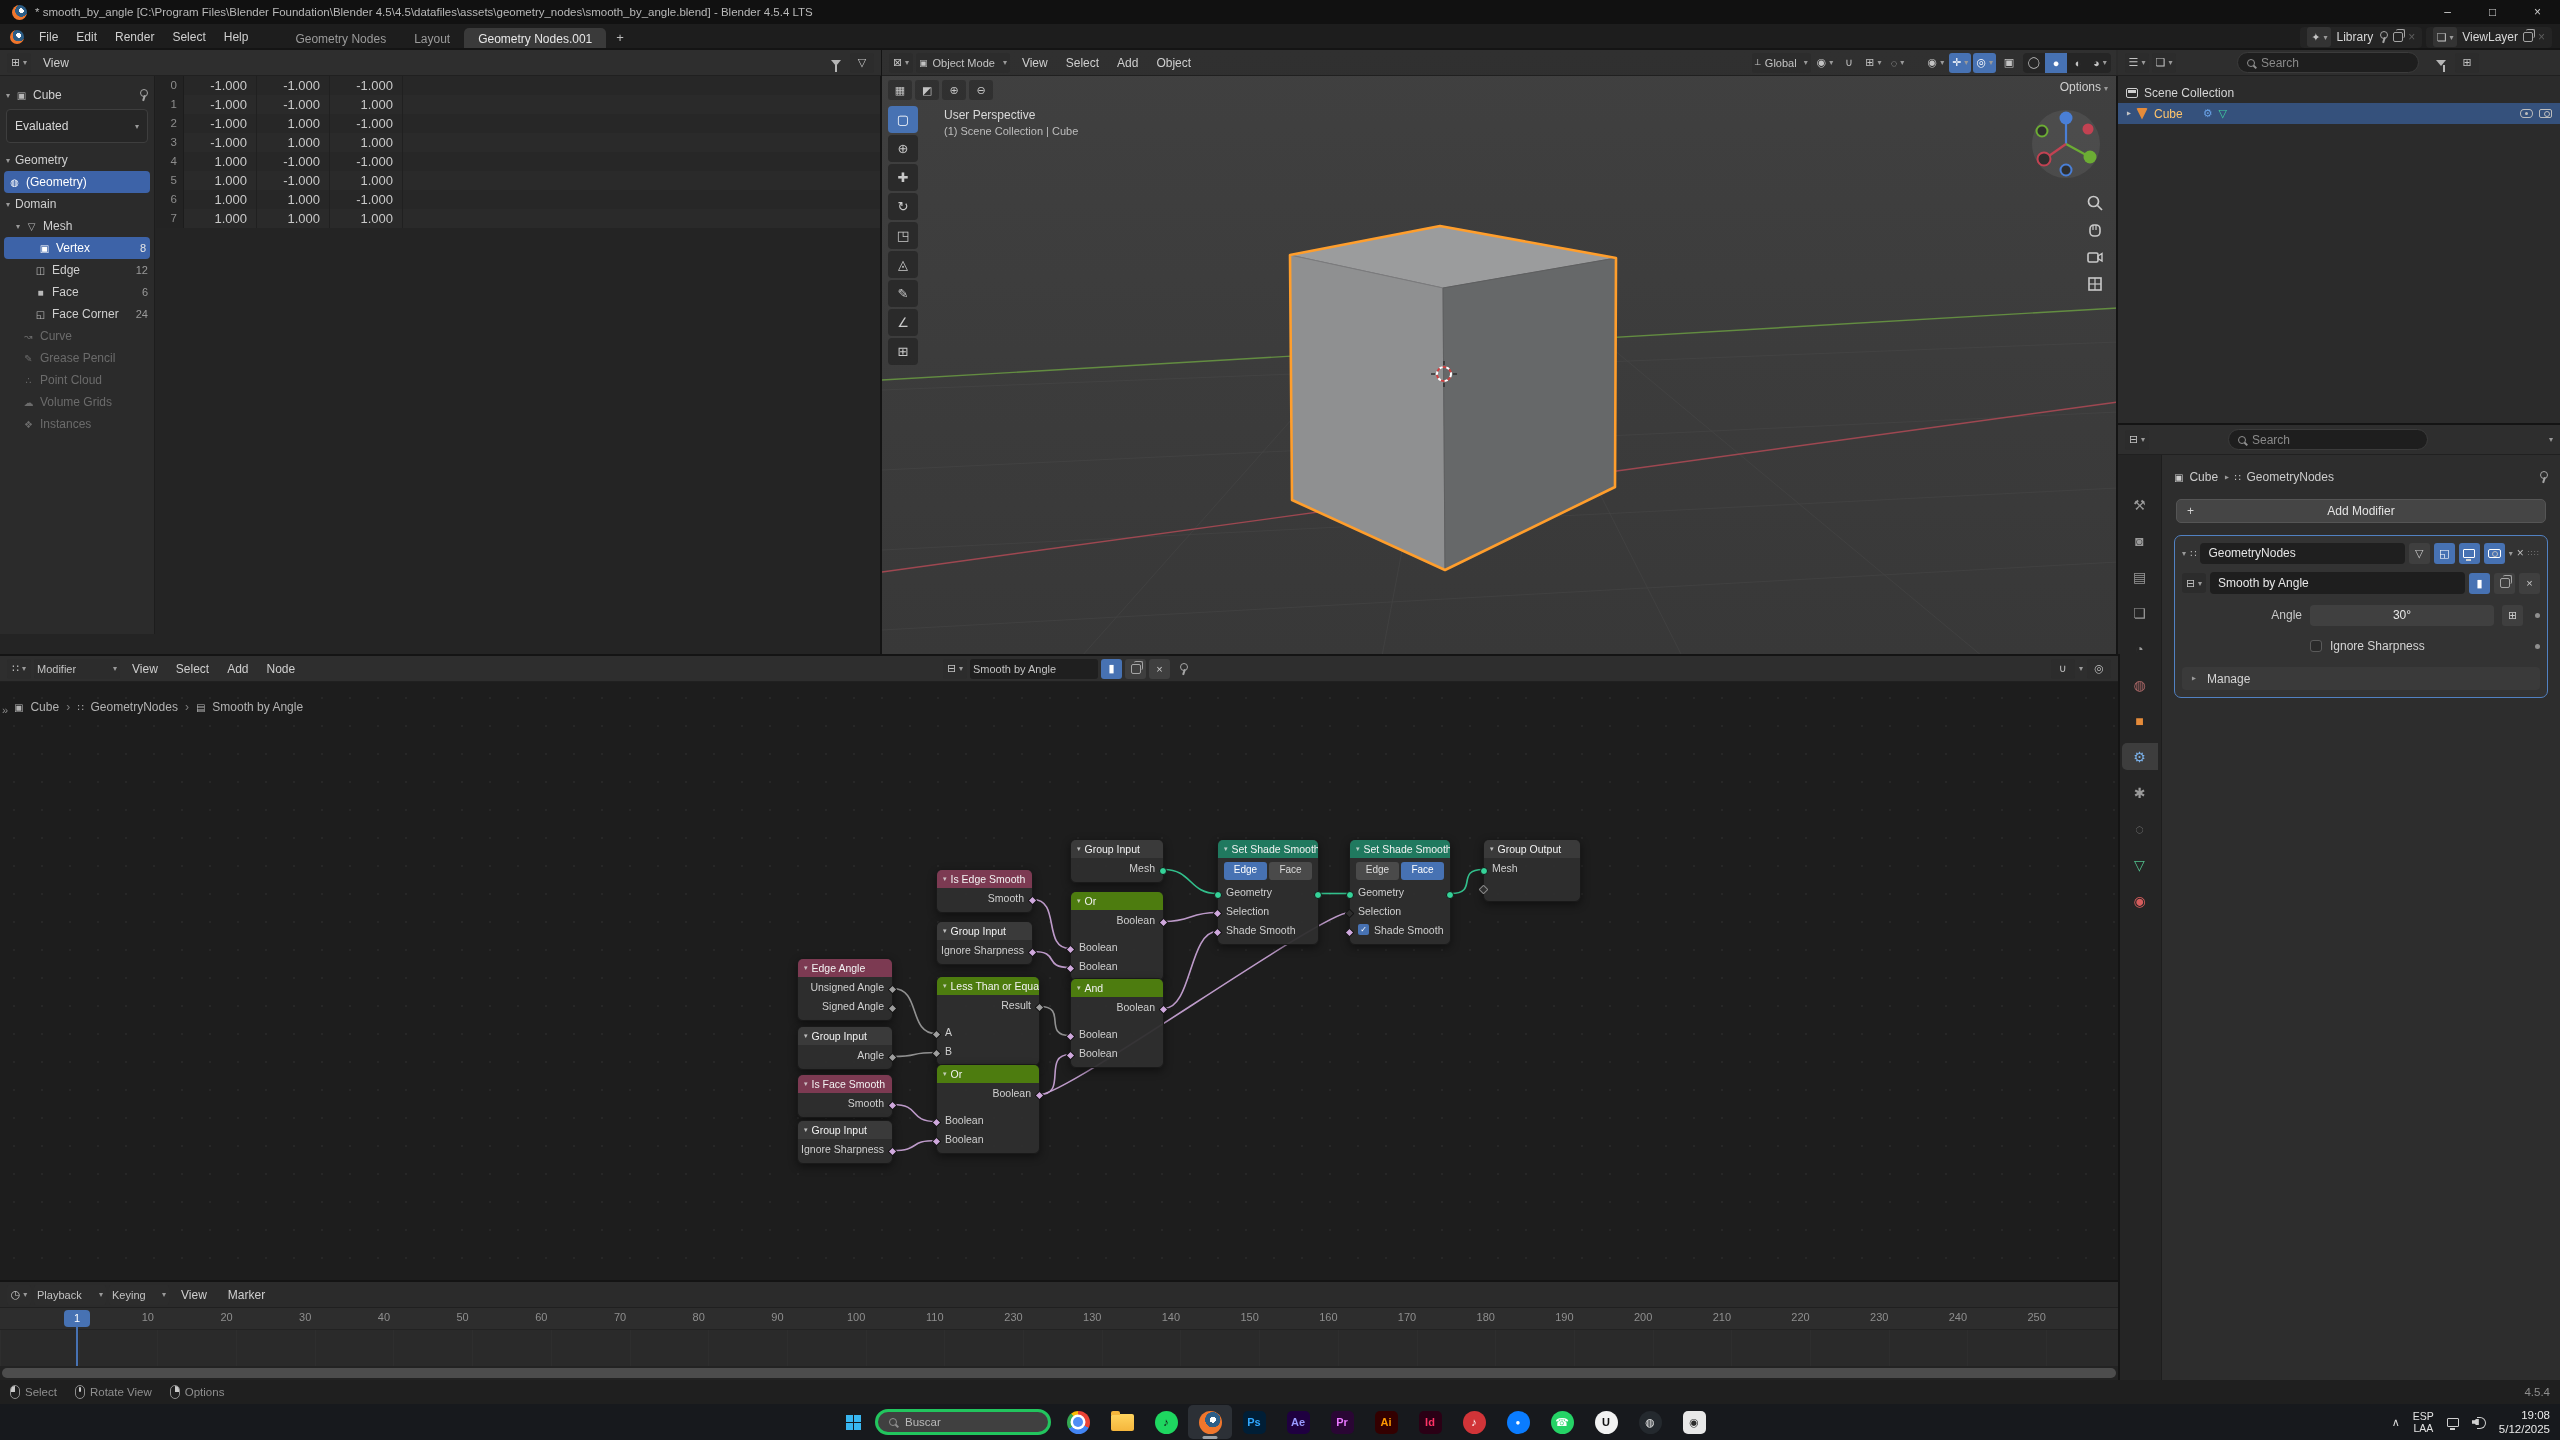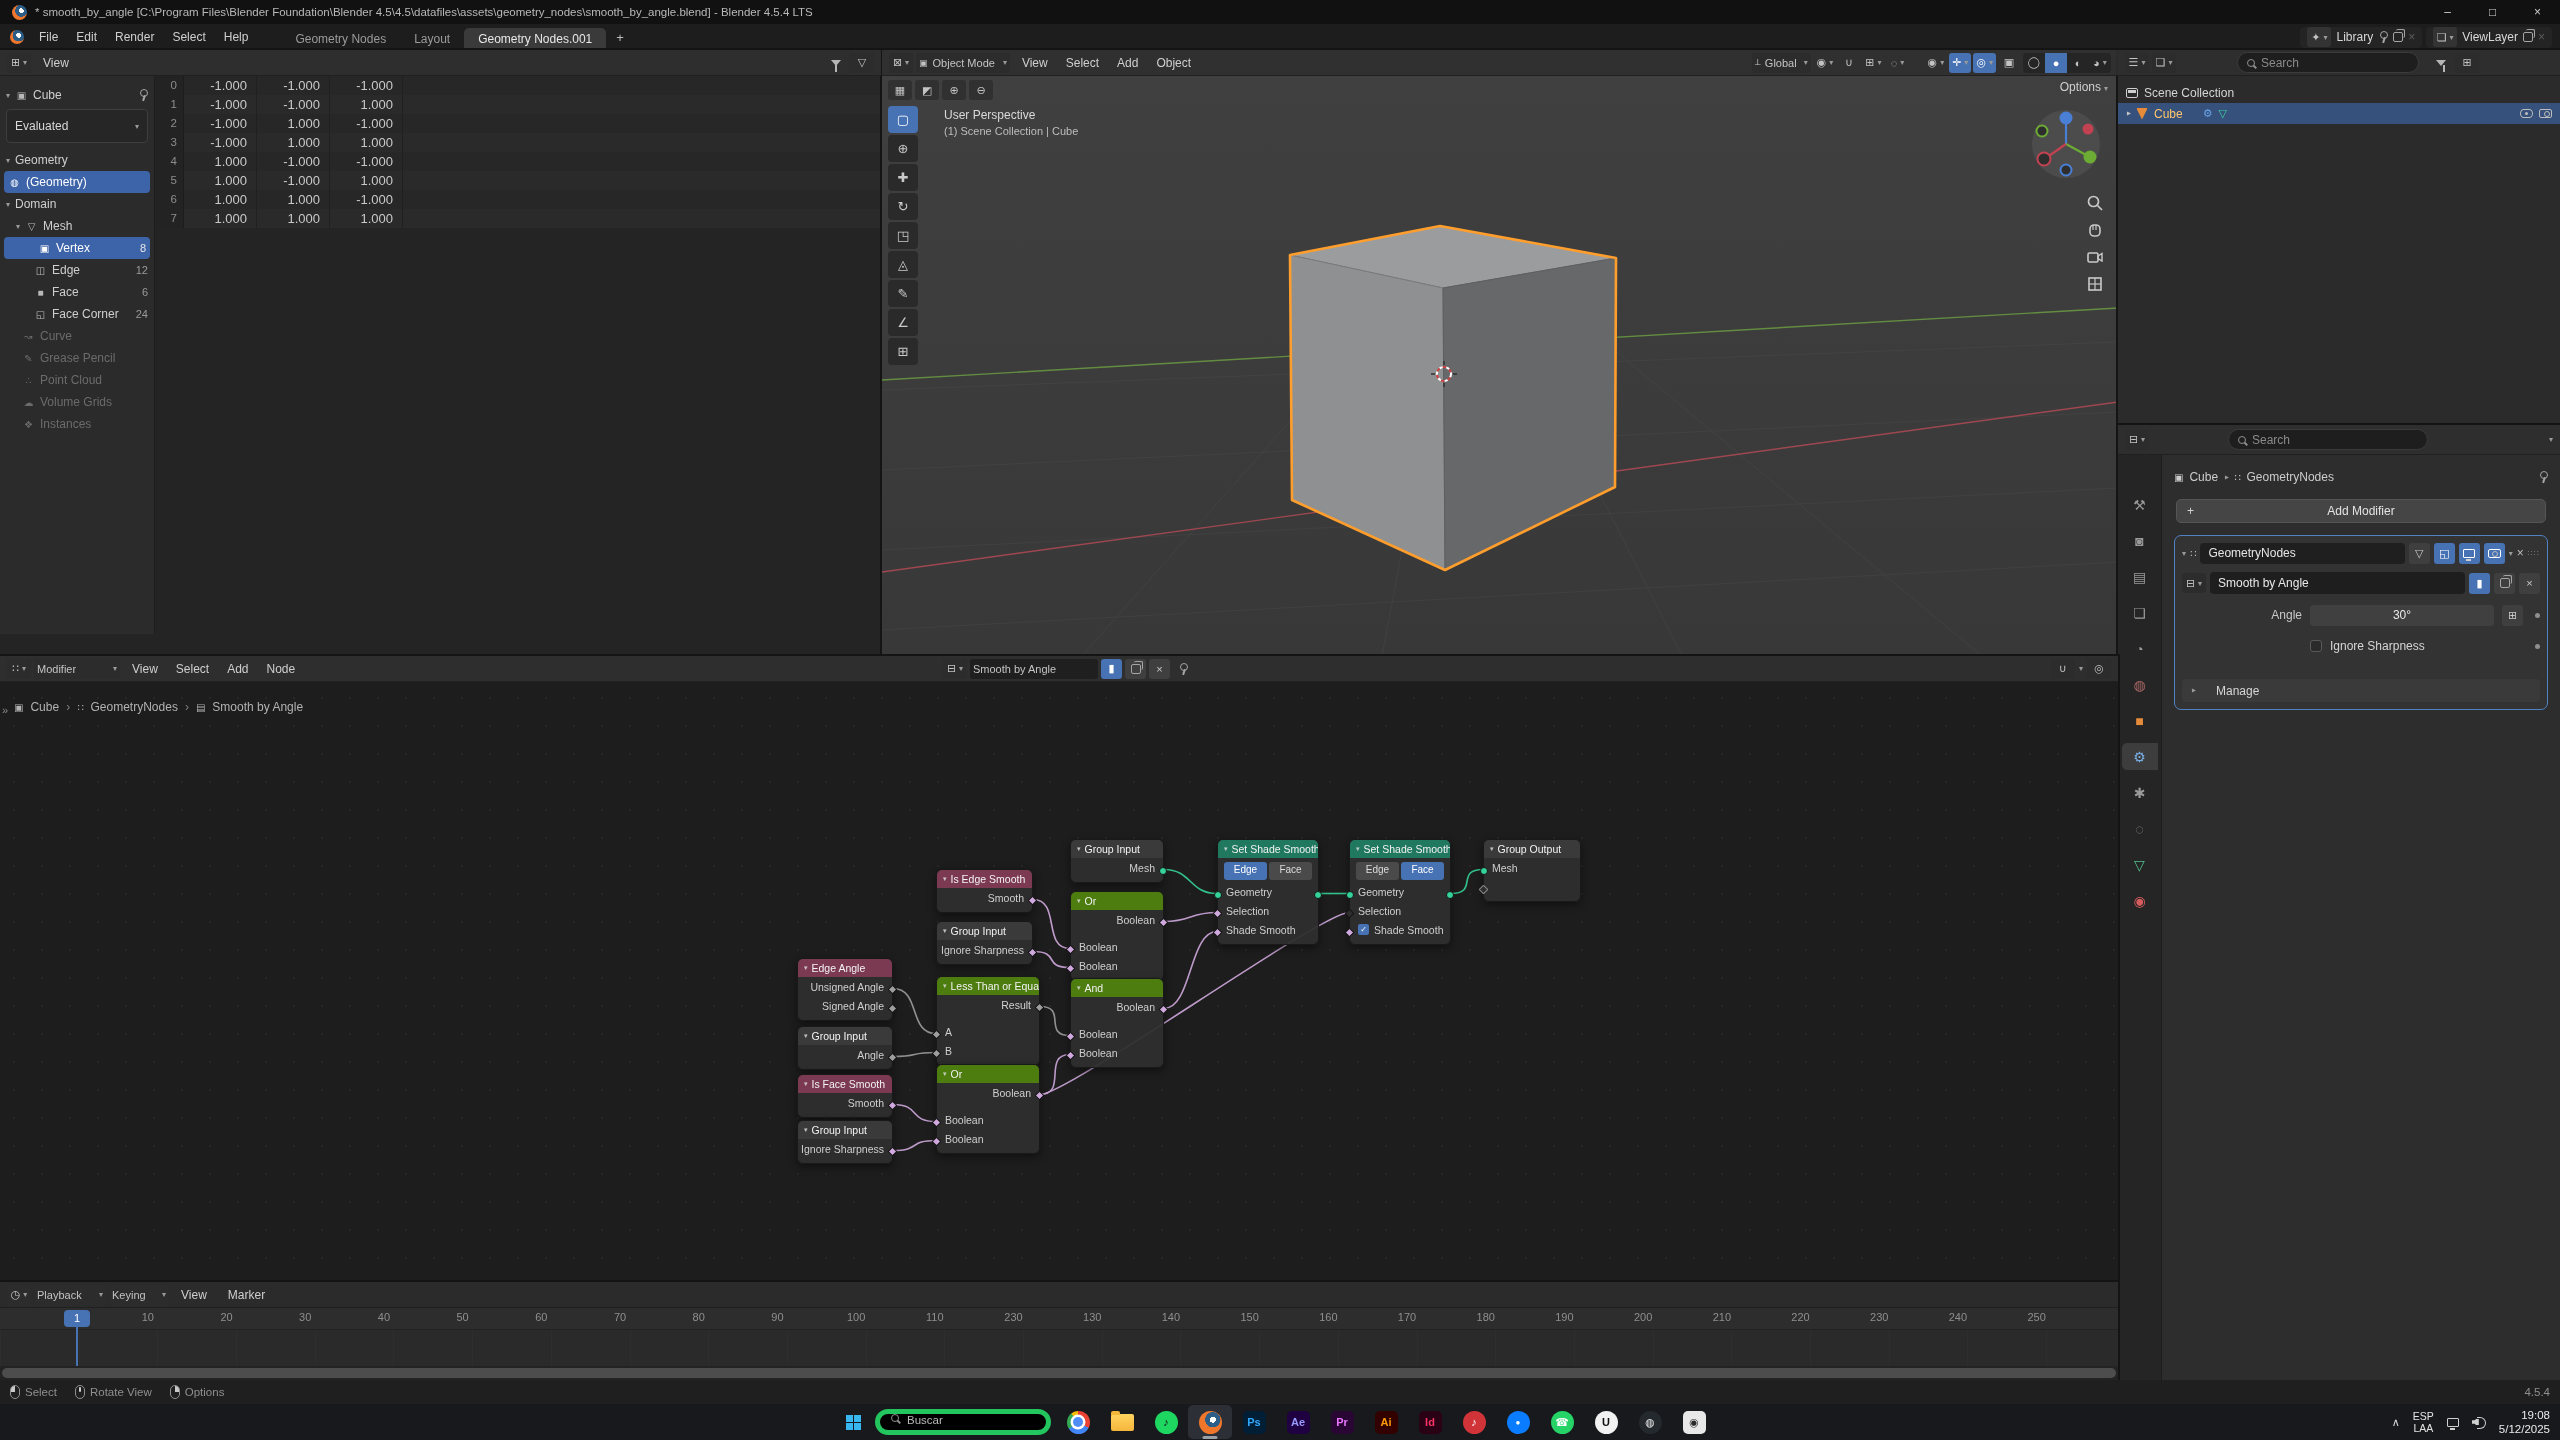--- a/index.html
+++ b/index.html
@@ -145,22 +145,22 @@
   .mini.blue { background:#4772b3; color:#fff; }
   .mod-row2 { display:flex; align-items:center; gap:4px; height:26px; margin-top:5px; }
   .ng-field { flex:1; height:22px; background:#1e1e1e; border-radius:4px; display:flex; align-items:center;
     padding:0 8px; color:#e8e8e8; }
   .prop-line { display:flex; align-items:center; gap:8px; height:24px; margin-top:7px; }
   .prop-label { width:120px; text-align:right; color:#c9c9c9; }
   .val-field { flex:1; height:21px; background:#404040; border-radius:4px; display:flex; align-items:center;
     justify-content:center; color:#e8e8e8; }
   .chk { width:12px; height:12px; background:#2a2a2a; border:1px solid #5a5a5a; border-radius:3px; }
   .dot-dec { width:5px; height:5px; border-radius:50%; background:#8f8f8f; margin-left:4px; }
-  .subpanel { margin-top:21px; height:23px; background:#3a3a3a; border-radius:4px; display:flex; align-items:center;
-    gap:21px; padding:0 9px; color:#d5d5d5; }
+  .subpanel { margin-top:9px; height:23px; background:#3a3a3a; border-radius:4px; display:flex; align-items:center;
+    gap:12px; padding:0 9px; color:#d5d5d5; }
 
   
   #node-editor { left:0; top:656px; width:2118px; height:626px; background:#1d1d1d;
     background-image:radial-gradient(#272727 1px, transparent 1px); background-size:28px 28px; }
   #ne-crumb { position:absolute; left:14px; top:44px; display:flex; align-items:center; gap:7px; color:#b2b2b2;
     font-size:12px; z-index:3; }
   #ne-expand { position:absolute; left:2px; top:48px; color:#8a8a8a; font-size:11px; z-index:3; }
   #wires-svg { position:absolute; inset:0; z-index:1; }
   #node-layer { position:absolute; inset:0; z-index:2; }
   .node { position:absolute; background:#2e2e2ef2; border:1px solid #191919; border-radius:6px;
@@ -211,22 +211,22 @@
   .sb-item { display:flex; align-items:center; gap:5px; }
   #sb-version { margin-left:auto; color:#8f8f8f; }
 
   
   #taskbar { position:absolute; left:0; top:1404px; width:2560px; height:36px; background:#17191d;
     display:flex; align-items:center; }
   #tb-center { position:absolute; left:836px; display:flex; align-items:center; gap:5px; }
   #start-btn { width:34px; height:32px; display:flex; align-items:center; justify-content:center; border-radius:4px; }
   .win-logo { width:15px; height:15px; display:grid; grid-template-columns:7px 7px; grid-template-rows:7px 7px; gap:1px; }
   .win-logo i { background:#38b6f0; }
-  #tb-search { width:176px; height:26px; background:#000000; border:5px solid #22c55e; border-radius:13px;
-    display:flex; gap:8px; padding:0 11px; color:#b9b9b9; font-size:11.5px; }
+  #tb-search { width:176px; height:26px; background:#404040; border:3px solid #22c55e; border-radius:13px;
+    display:flex; align-items:center; gap:8px; padding:0 11px; color:#b9b9b9; font-size:11.5px; }
   #tb-apps { display:flex; align-items:center; }
   .app { width:44px; height:34px; display:flex; align-items:center; justify-content:center; border-radius:5px; position:relative; }
   .app.active { background:#2c3036; }
   .app.active::after { content:""; position:absolute; bottom:0; left:50%; transform:translateX(-50%);
     width:15px; height:3px; border-radius:2px; background:#9ba0a6; }
   .ic { width:23px; height:23px; display:flex; align-items:center; justify-content:center; font-size:11px; font-weight:bold; }
   .ic-chrome { border-radius:50%; background:conic-gradient(#ea4335 0 33%, #4285f4 0 66%, #34a853 0 89%, #fbbc05 0); position:relative; }
   .ic-chrome::after { content:""; position:absolute; left:6.5px; top:6.5px; width:10px; height:10px; border-radius:50%;
     background:#4e8df5; box-shadow:0 0 0 2.5px #fff; }
   .ic-folder { width:23px; height:17px; background:linear-gradient(#ffd45e,#f5b63c); border-radius:2px; position:relative; }

